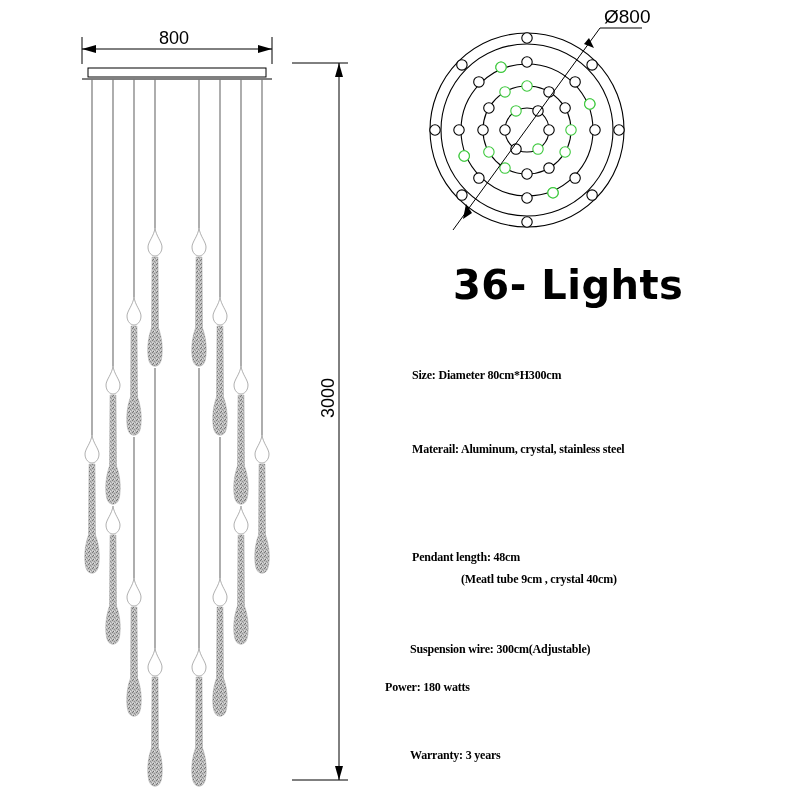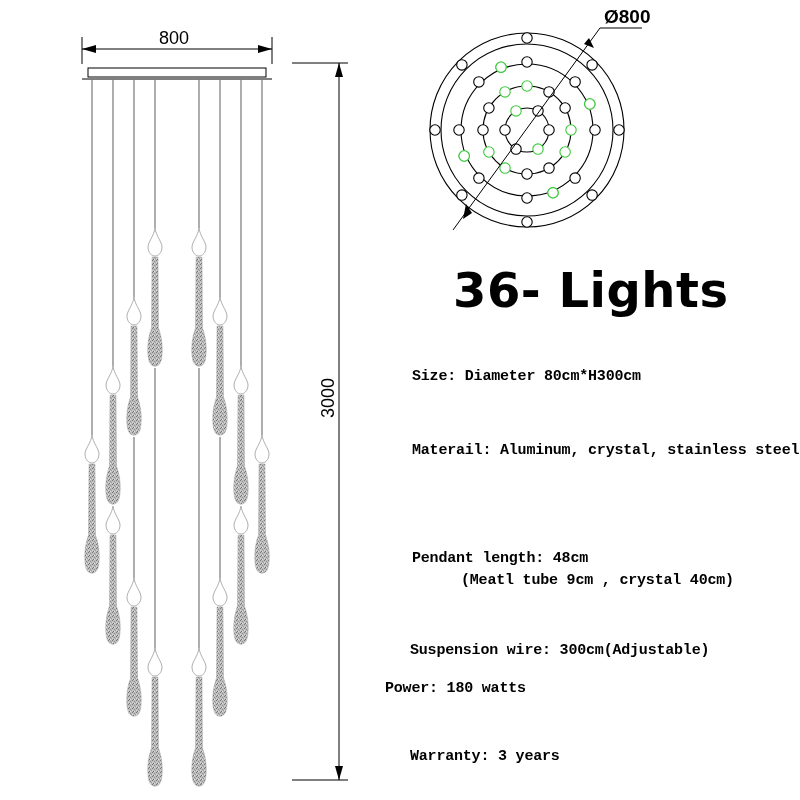--- a/index.html
+++ b/index.html
@@ -1,25 +1,25 @@
 <!DOCTYPE html>
 <html><head>
 <meta charset="utf-8">
 <style>
   html, body { margin: 0; padding: 0; background: #ffffff; }
   body { width: 800px; height: 800px; position: relative; overflow: hidden; font-family: "DejaVu Sans", sans-serif; color: #000; }
   .layer { position: absolute; left: 0; top: 0; }
   .title {
     position: absolute; left: 453px; top: 262px;
-    font-family: "DejaVu Sans", sans-serif; font-weight: bold; font-size: 48px; letter-spacing: 0.5px;
+    font-family: "DejaVu Sans", sans-serif; font-weight: bold; font-size: 40px; letter-spacing: 0.5px;
     white-space: nowrap;
   }
   .spec {
-    position: absolute; left: 0; font-family: Liberation Mono, monospace; font-weight: bold;
-    font-size: 15px; white-space: nowrap; letter-spacing: -0.2px;
+    position: absolute; left: 0; font-family: Liberation Serif, serif; font-weight: bold;
+    font-size: 12px; white-space: nowrap; letter-spacing: -0.2px;
   }
   .dim-text { font-family: "Liberation Sans", sans-serif; }
 </style>
 </head>
 <body>
 
 <svg class="layer" width="800" height="800" viewBox="0 0 800 800">
   <defs>
     <pattern id="grain" width="4" height="4" patternUnits="userSpaceOnUse">
       <rect width="4" height="4" fill="#bdbdbd"></rect>
@@ -192,21 +192,21 @@
       <circle cx="538.0" cy="110.9" r="5.2" fill="#fff" stroke="#000" stroke-width="1.1"></circle>
     </g>
 
   <g>
     <line x1="600" y1="28" x2="453" y2="230" stroke="#000" stroke-width="1"></line>
     <line x1="600" y1="28" x2="642" y2="28" stroke="#000" stroke-width="1"></line>
     <path d="M589,38 L594,48 L584,44 Z" fill="#000" transform="rotate(0)"></path>
     <path d="M463,219 L472,213 L466,204 Z" fill="#000"></path>
   </g>
 </svg>
-<div class="dim-text" style="position:absolute;left:604px;top:6px;font-size:19px;font-weight:bold;">Ø800</div>
+<div class="dim-text" style="position:absolute;left:604px;top:6px;font-size:19px;">Ø800</div>
 
 <div class="title">36- Lights</div>
 
 <div class="spec" style="left:412px;top:368px;">Size: Diameter 80cm*H300cm</div>
 <div class="spec" style="left:412px;top:442px;">Materail: Aluminum, crystal, stainless steel</div>
 <div class="spec" style="left:412px;top:513px;margin-top:37px;">Pendant length: 48cm</div>
 <div class="spec" style="left:461px;top:572px;">(Meatl tube 9cm  , crystal 40cm)</div>
 <div class="spec" style="left:410px;top:642px;">Suspension wire: 300cm(Adjustable)</div>
 <div class="spec" style="left:385px;top:680px;">Power: 180 watts</div>
 <div class="spec" style="left:410px;top:748px;">Warranty: 3 years</div>

